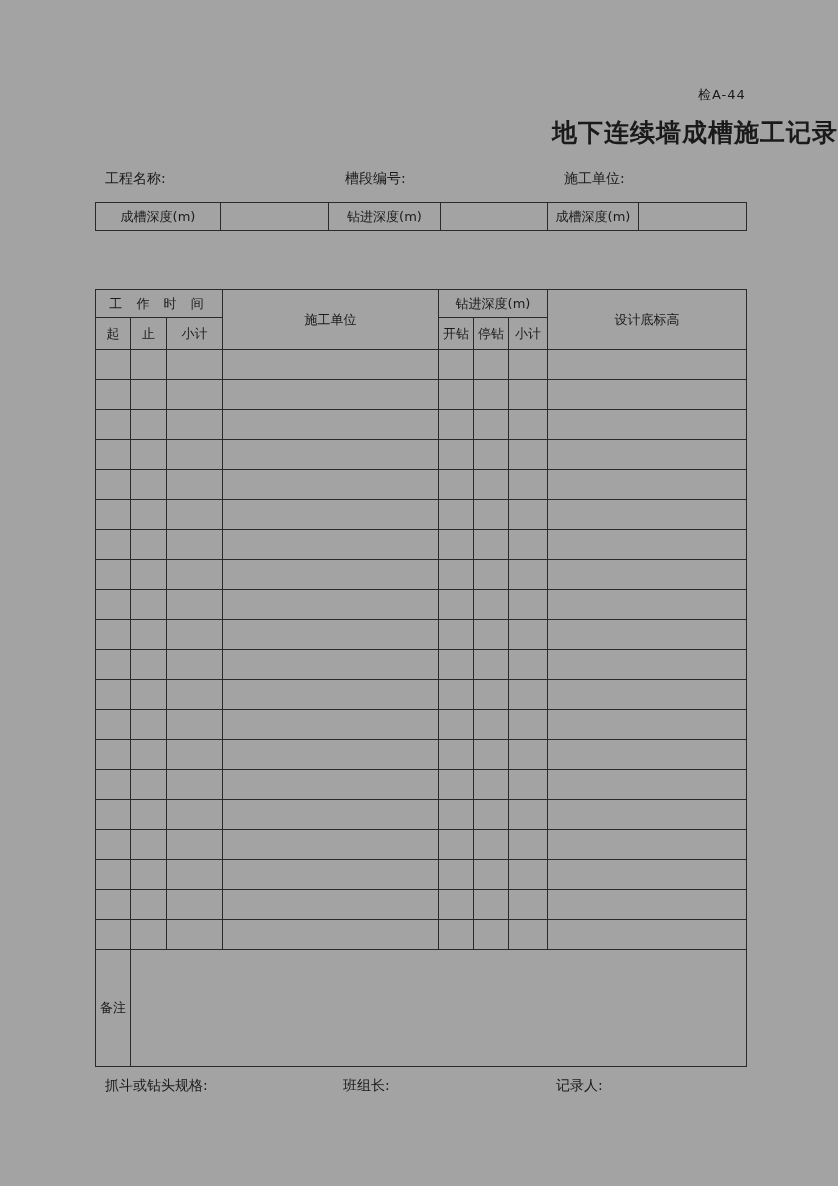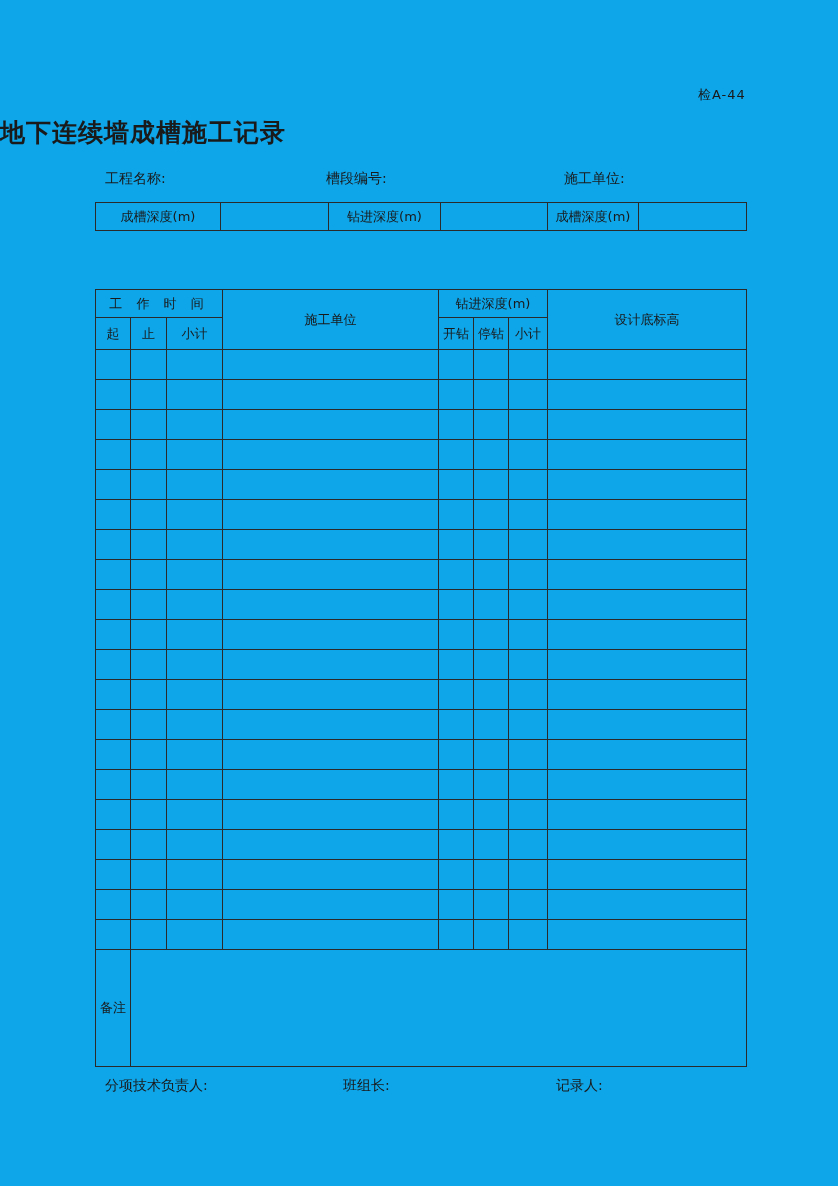--- a/index.html
+++ b/index.html
@@ -2,46 +2,47 @@
 <html><head>
 <meta charset="utf-8">
 <style>
   * { margin: 0; padding: 0; box-sizing: border-box; }
   html, body { background: #888; }
   .page {
     position: relative;
     width: 838px;
     height: 1186px;
     margin: 0 auto;
-    background: #0ea5e9;
+    background: #a3a3a3;
     font-family: "DejaVu Sans", "Liberation Sans", sans-serif;
     color: #1a1a1a;
     text-decoration: underline;
   }
   .form-code {
     position: absolute;
     top: 86px;
     left: 698px;
     font-size: 13px;
     letter-spacing: 1px;
   }
   .doc-title {
     position: absolute;
     top: 116px;
     left: 0;
     width: 100%;
-    text-align: left;
+    text-align: right;
     font-size: 25px;
     font-weight: bold;
     letter-spacing: 1px;
+    padding-left: 11px;
   }
   .meta-row { position: absolute; top: 170px; left: 0; width: 100%; font-size: 14px; }
   .meta-label { position: absolute; white-space: nowrap; }
   .meta-project { left: 105px; }
-  .meta-slot { left: 326px; }
+  .meta-slot { left: 345px; }
   .meta-unit { left: 564px; }
 
   table { border-collapse: collapse; table-layout: fixed; }
   td, th {
     border: 1px solid #2a2a2a;
     font-size: 13px;
     font-weight: normal;
     text-align: center;
     vertical-align: middle;
     padding: 0;
@@ -334,18 +335,18 @@
       </tbody>
     <tfoot>
       <tr class="remark-row">
         <td>备注</td>
         <td colspan="7"></td>
       </tr>
     </tfoot>
   </table>
 
   <div class="footer-row">
-    <span class="footer-label footer-tech">分项技术负责人:</span>
+    <span class="footer-label footer-tech">抓斗或钻头规格:</span>
     <span class="footer-label footer-team">班组长:</span>
     <span class="footer-label footer-recorder">记录人:</span>
   </div>
 
 </div>
 
 </body></html>

